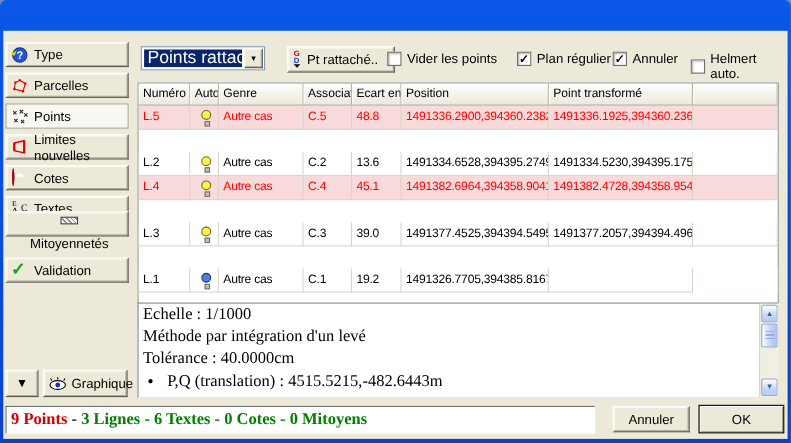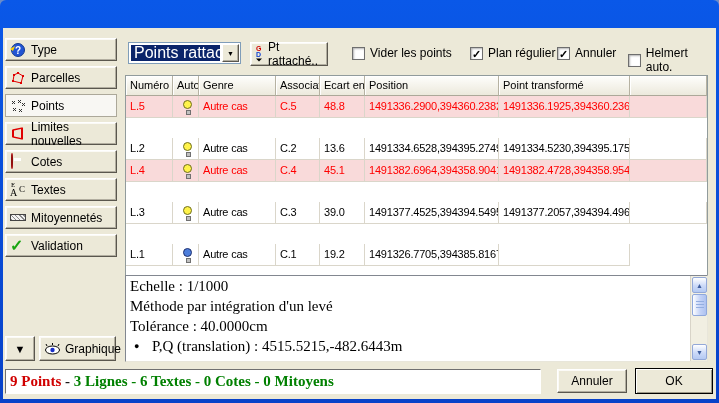--- a/index.html
+++ b/index.html
@@ -51,21 +51,21 @@
   .graph-btn { left:36px; top:308px; width:77px; height:25px; gap:4px; padding-left:4px; }
 
   
   .combo { position:absolute; left:125px; top:14px; width:113px; height:22px;
            background:#fff; border:1px solid #7F9DB9; }
   .combo-sel { position:absolute; left:2px; top:2px; right:20px; bottom:2px; background:#0A246A;
                color:#fff; font-size:16px; line-height:16px; padding-left:3px; white-space:nowrap; overflow:hidden; }
   .combo-btn { position:absolute; right:1px; top:1px; bottom:1px; width:17px; background:#ECE9D8;
                border:1px solid; border-color:#FFFFFF #5A574E #5A574E #FFFFFF;
                box-shadow:inset -1px -1px 0 #B2AEA0; font-size:7px; text-align:center; line-height:17px; color:#000; }
-  .pt-btn { left:247px; top:14px; width:78px; height:24px; gap:4px; padding-left:4px; }
+  .pt-btn { left:258px; top:14px; width:98px; height:24px; gap:4px; padding-left:4px; }
 
   .cb { position:absolute; top:18px; display:flex; align-items:center; gap:5px; font-size:12px; cursor:default; }
   .cbbox { width:13px; height:13px; background:#fff; border:1px solid #6E6E6E;
            box-shadow:inset 1px 1px 2px rgba(0,0,0,.3); text-align:center; }
   .cbbox .mark { display:block; font-size:11px; font-weight:bold; line-height:12px; color:#000; }
 
   
   .table { position:absolute; left:122px; top:47px; width:583px; height:221px;
            background:#fff; border:1px solid #919B9C; overflow:hidden; }
   .thead, .trow { display:grid; grid-template-columns:47px 26px 77px 44px 45px 134px 131px 1fr; }
@@ -191,21 +191,21 @@
 
     <div class="btn3d side-btn" style="top:150px;">
       <span class="icon16">
         <span class="ltr ltr-e">E</span>
         <span class="ltr ltr-a">A</span>
         <span class="ltr ltr-c">C</span>
       </span>
       <span>Textes</span>
     </div>
 
-    <div class="btn3d side-btn" style="top:178px;">
+    <div class="btn3d side-btn" style="top:164px;flex-direction:column;">
       <span class="icon16">
           <span class="hatch" style="display:block;"></span>
         </span>
       <span>Mitoyennetés</span>
     </div>
 
     <div class="btn3d side-btn" style="top:206px;">
       <span class="icon16 checkmark">✓</span>
       <span>Validation</span>
     </div>

